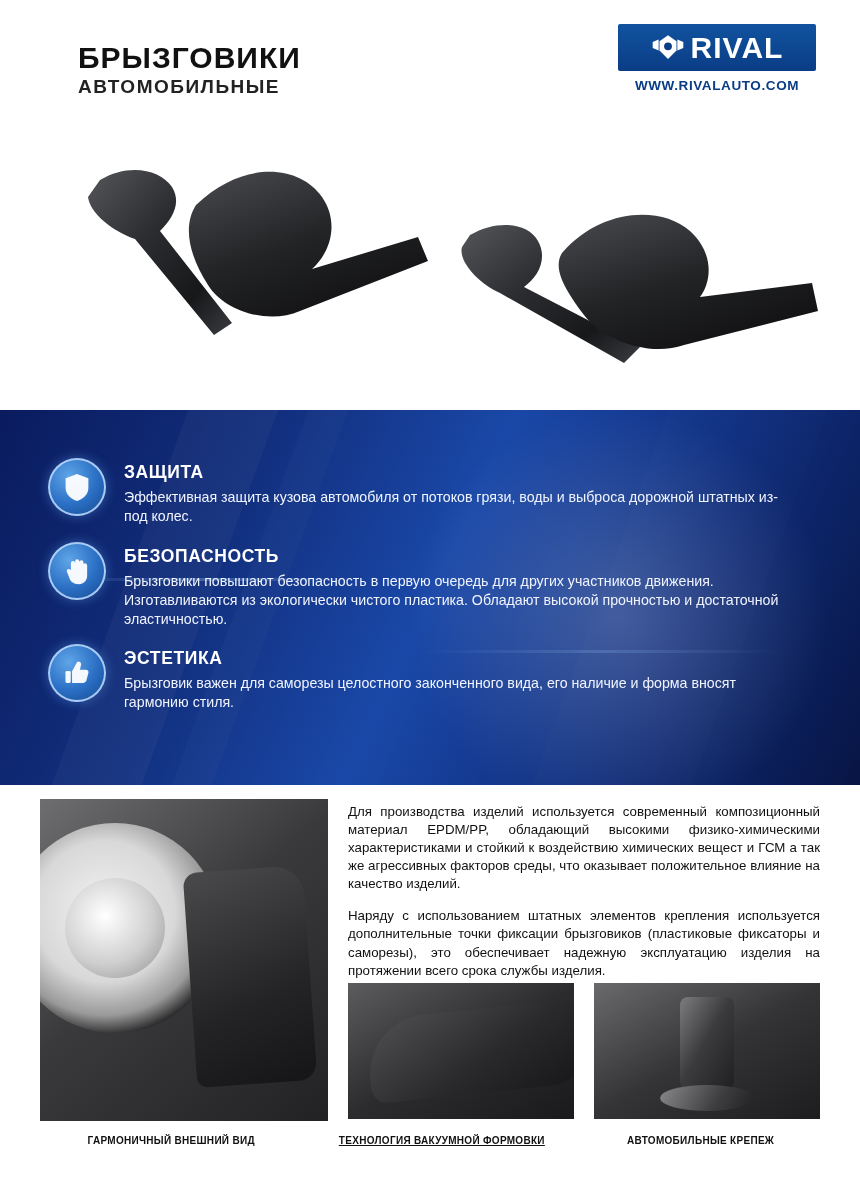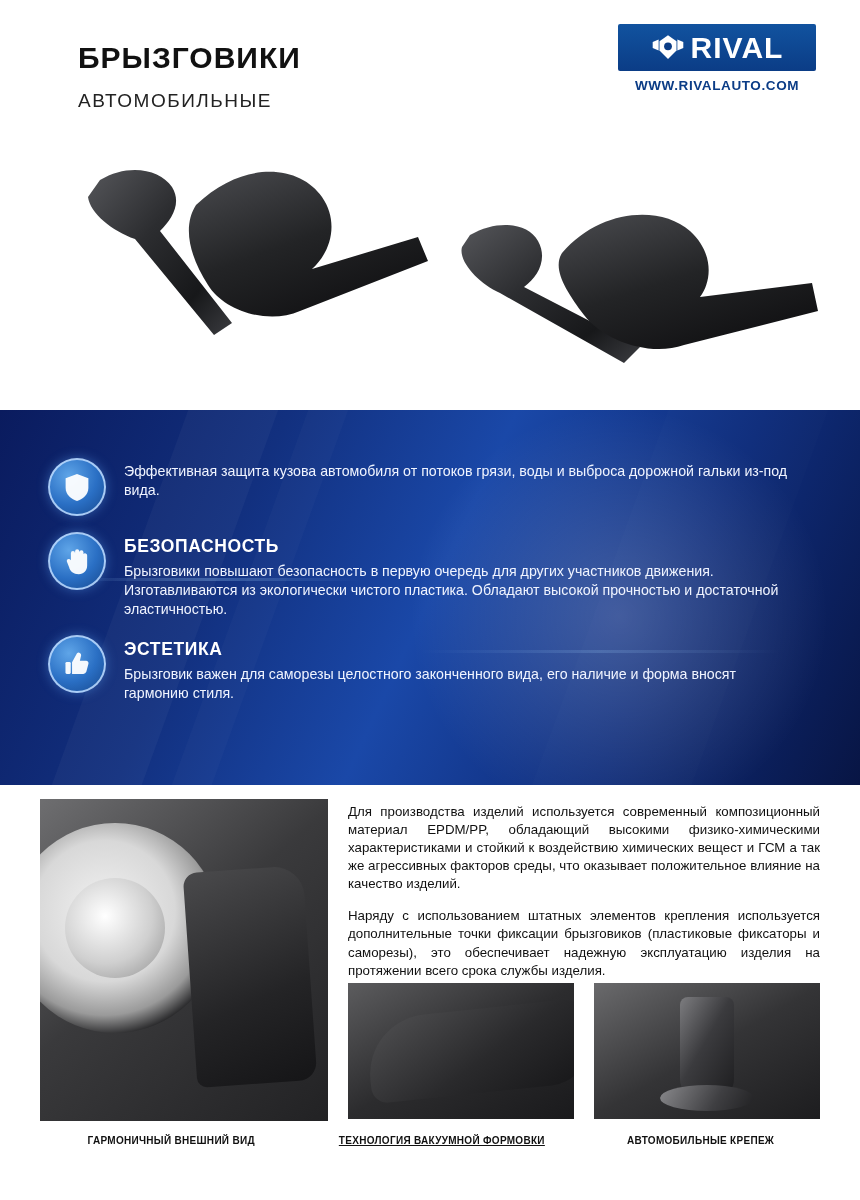--- a/index.html
+++ b/index.html
@@ -30,21 +30,22 @@
     font-size: 30px;
     font-weight: bold;
     letter-spacing: 1px;
     color: #111111;
     line-height: 1.05;
   }
   .title-sub {
     font-size: 19px;
     color: #222222;
     letter-spacing: 1.5px;
-    margin-top: 16px;
+    margin-top: 2px;
+    font-weight: bold;
   }
 
   .logo-block {
     position: absolute;
     right: 44px; top: 24px;
     width: 198px;
   }
   .logo-bar {
     background: #0a3f8f;
     background: linear-gradient(180deg,#11539f 0%,#0b3c86 100%);
@@ -296,21 +297,22 @@
 
     <div style="height:48px"></div>
 
     <div class="feature-row">
       <div class="feature-icon">
         <svg viewBox="0 0 32 34" width="28" height="30" aria-hidden="true">
           <path d="M16 2 L29 7 V18 C29 26, 22 31, 16 33 C10 31, 3 26, 3 18 V7 Z" fill="#ffffff" opacity="0.95"></path>
         </svg>
       </div>
       <div class="feature-text">
-        <div class="feature-body">Эффективная защита кузова автомобиля от потоков грязи, воды и выброса дорожной гальки из-под вида.</div>
+        <div class="feature-title">ЗАЩИТА</div>
+        <div class="feature-body">Эффективная защита кузова автомобиля от потоков грязи, воды и выброса дорожной штатных из-под колес.</div>
       </div>
     </div>
 
     <div class="feature-row">
       <div class="feature-icon">
         <svg viewBox="0 0 32 34" width="28" height="30" aria-hidden="true">
           <path d="M9 16 V8 a2.4 2.4 0 0 1 4.8 0 V6 a2.4 2.4 0 0 1 4.8 0 V7 a2.4 2.4 0 0 1 4.8 0 V9 a2.4 2.4 0 0 1 4.2 1.6 V22 c0 6-4 10-9.6 10 C12 32 8 28.5 7 24 L4.4 17.5 a2.2 2.2 0 0 1 3.4-2.4 Z" fill="#ffffff" opacity="0.95"></path>
         </svg>
       </div>
       <div class="feature-text">

